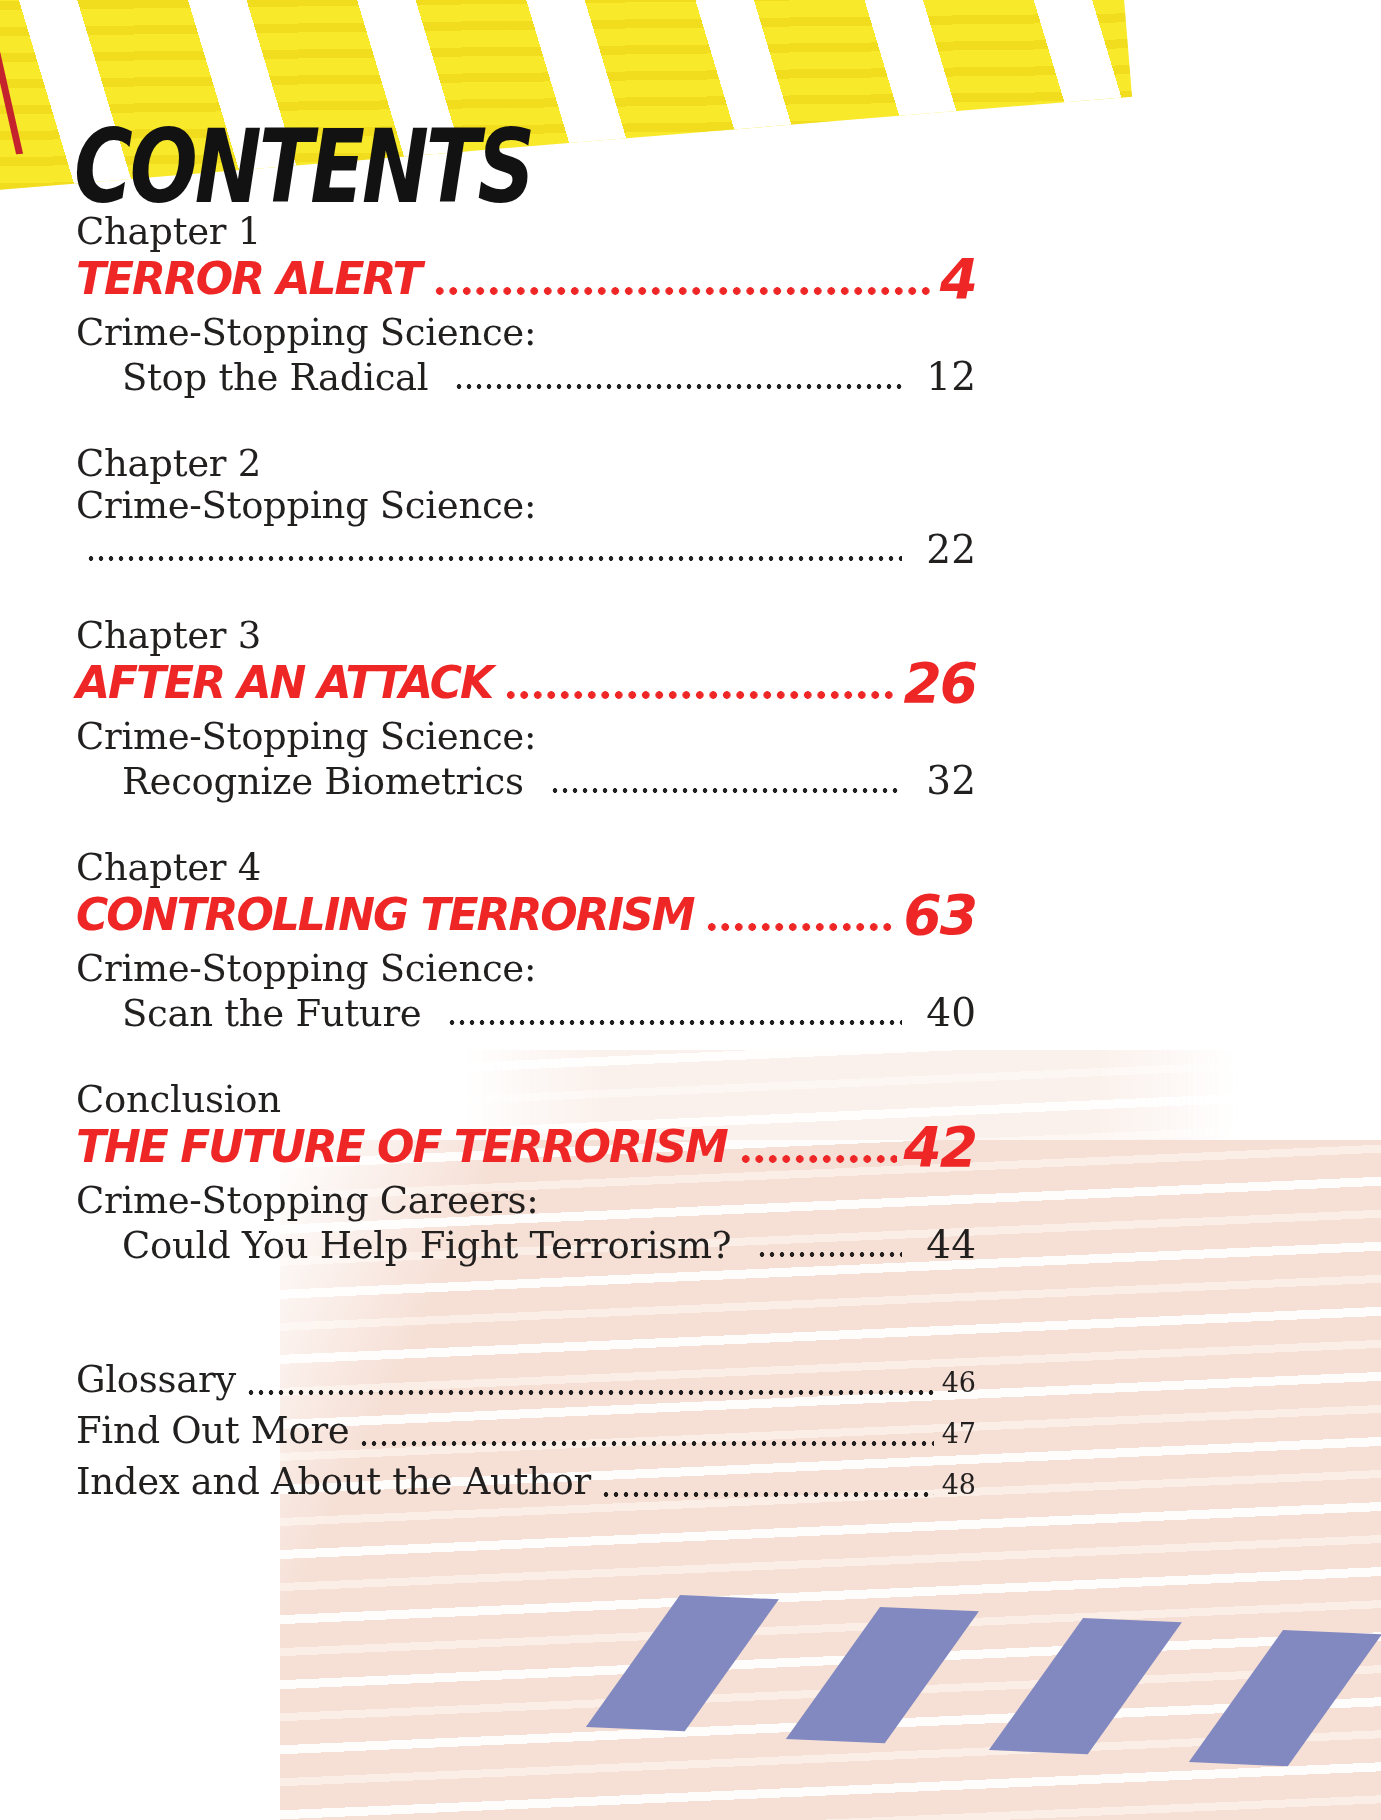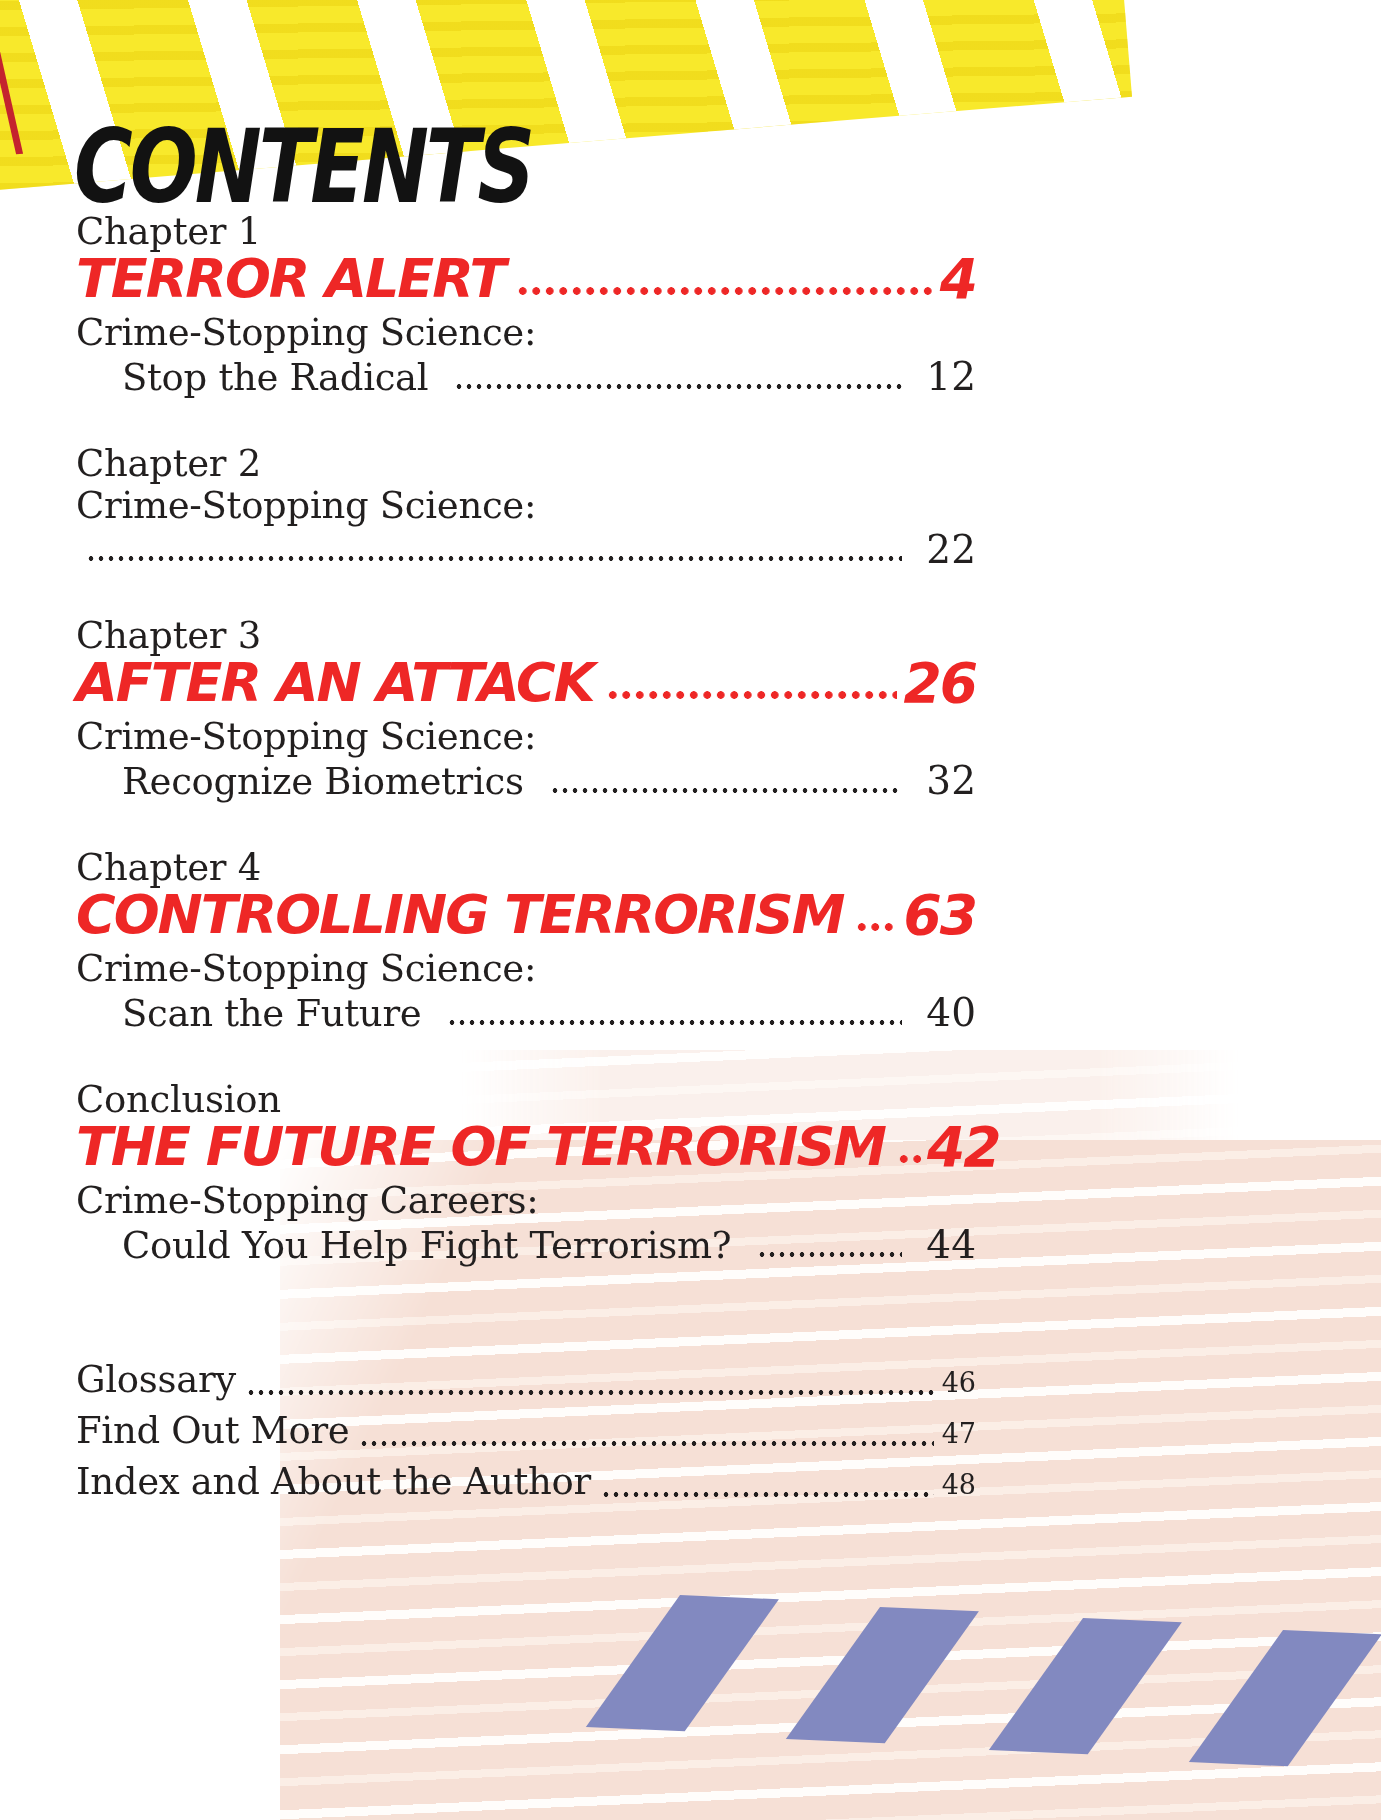--- a/index.html
+++ b/index.html
@@ -64,21 +64,21 @@
   }
   .chapter{margin-bottom:44px;}
   .chap-label{
     font-size:37px;line-height:40px;letter-spacing:-0.3px;
   }
   .row{display:flex;align-items:baseline;}
   .head-row{line-height:54px;}
   .head-title{
     font-family:"DejaVu Sans", sans-serif;
     font-weight:bold;font-style:italic;
-    font-size:54px;line-height:54px;letter-spacing:-2px;
+    font-size:44px;line-height:54px;letter-spacing:-2px;
     color:var(--accent-red);
     white-space:nowrap;
   }
   .leader{flex:1 1 auto;min-width:24px;}
   .leader-red{
     align-self:flex-end;
     height:8px;margin:0 6px 16px 12px;
     background-image:radial-gradient(circle closest-side, var(--accent-red) 88%, rgba(0,0,0,0) 100%);
     background-size:13.5px 8px;
     background-repeat:repeat-x;

